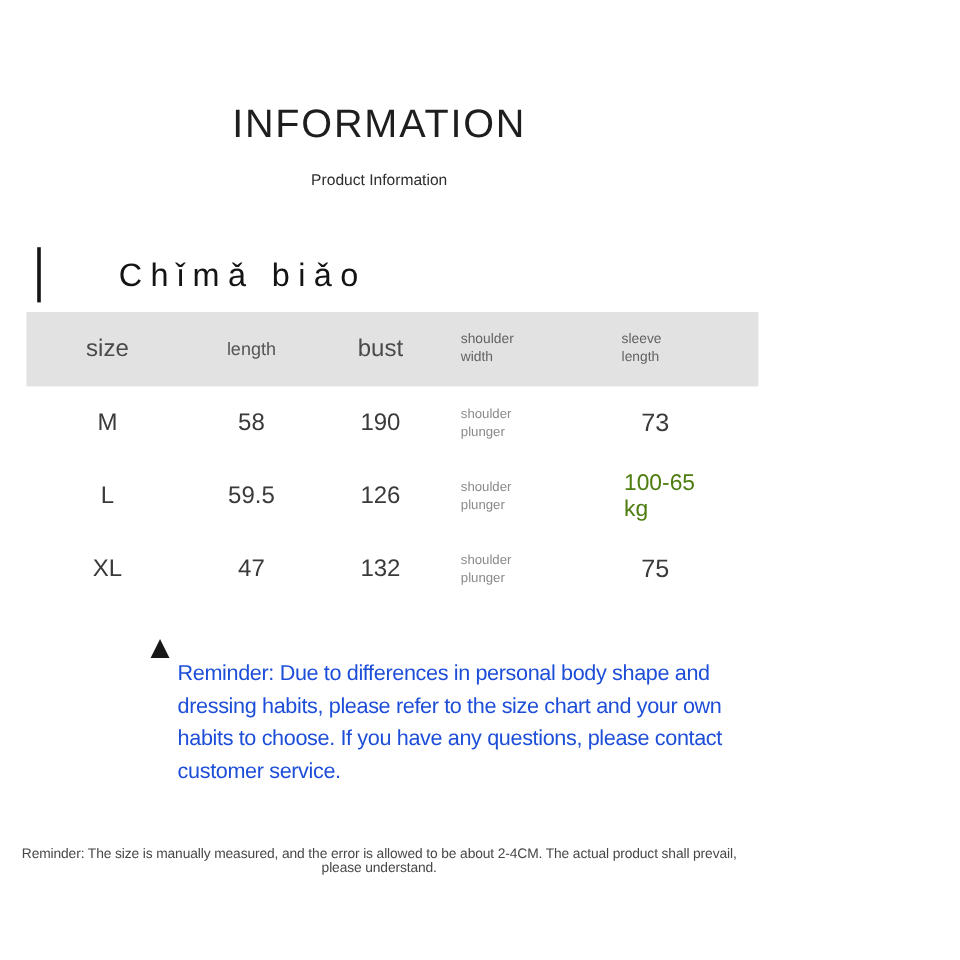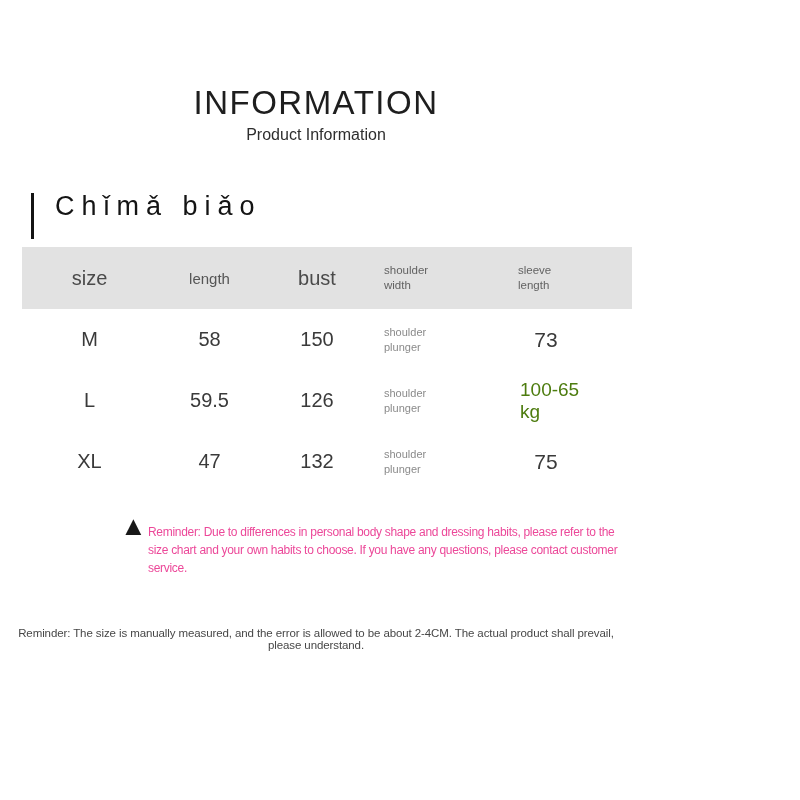--- a/index.html
+++ b/index.html
@@ -16,30 +16,32 @@
   .title {
     margin-top: 86px;
     text-align: center;
     font-size: 33px;
     font-weight: 500;
     letter-spacing: 1.5px;
     color: #1e1e1e;
     line-height: 1;
   }
   .subtitle {
-    margin-top: 8px;
+    margin-top: 24px;
     text-align: center;
-    font-size: 16px;
+    font-size: 13px;
     font-weight: 500;
     color: #2e2e2e;
     line-height: 1;
   }
   .section-head {
     margin: 50px 0 0 31px;
     display: flex;
+    align-items: center;
+    gap: 44px;
   }
   .section-bar {
     width: 3px;
     height: 46px;
     background: #141414;
     margin-right: 21px;
   }
   .section-title {
     font-size: 27px;
     font-weight: 500;
@@ -97,26 +99,26 @@
     align-items: flex-start;
   }
   .tri {
     font-size: 27px;
     line-height: 0.85;
     color: #181818;
     width: 28px;
     flex: 0 0 28px;
   }
   .reminder-text {
-    margin-top: 8px;
+    margin-top: 20px;
     width: 632px;
-    font-size: 12px;
+    font-size: 18px;
     letter-spacing: -0.3px;
     line-height: 1.5;
-    color: #ec4899;
+    color: #1d4ed8;
   }
   .footer-note {
     margin-top: 50px;
     text-align: center;
     font-size: 11.5px;
     letter-spacing: -0.1px;
     color: #474747;
   }
 </style>
 </head>
@@ -139,21 +141,21 @@
       <div class="cell h-bust">bust</div>
       <div class="cell h-small h-shoulder pre">shoulder
 width</div>
       <div class="cell h-small h-sleeve pre">sleeve
 length</div>
     </div>
 
     <div class="t-row t-body-row">
       <div class="cell r-size">M</div>
       <div class="cell r-num">58</div>
-      <div class="cell r-num">150</div>
+      <div class="cell r-num">190</div>
       <div class="cell r-shoulder pre">shoulder
 plunger</div>
       <div class="cell r-sleeve">73</div>
       <div class="cell r-weight">90-50 kg</div>
     </div>
 
     <div class="t-row t-body-row">
       <div class="cell r-size">L</div>
       <div class="cell r-num">59.5</div>
       <div class="cell r-num">126</div>

